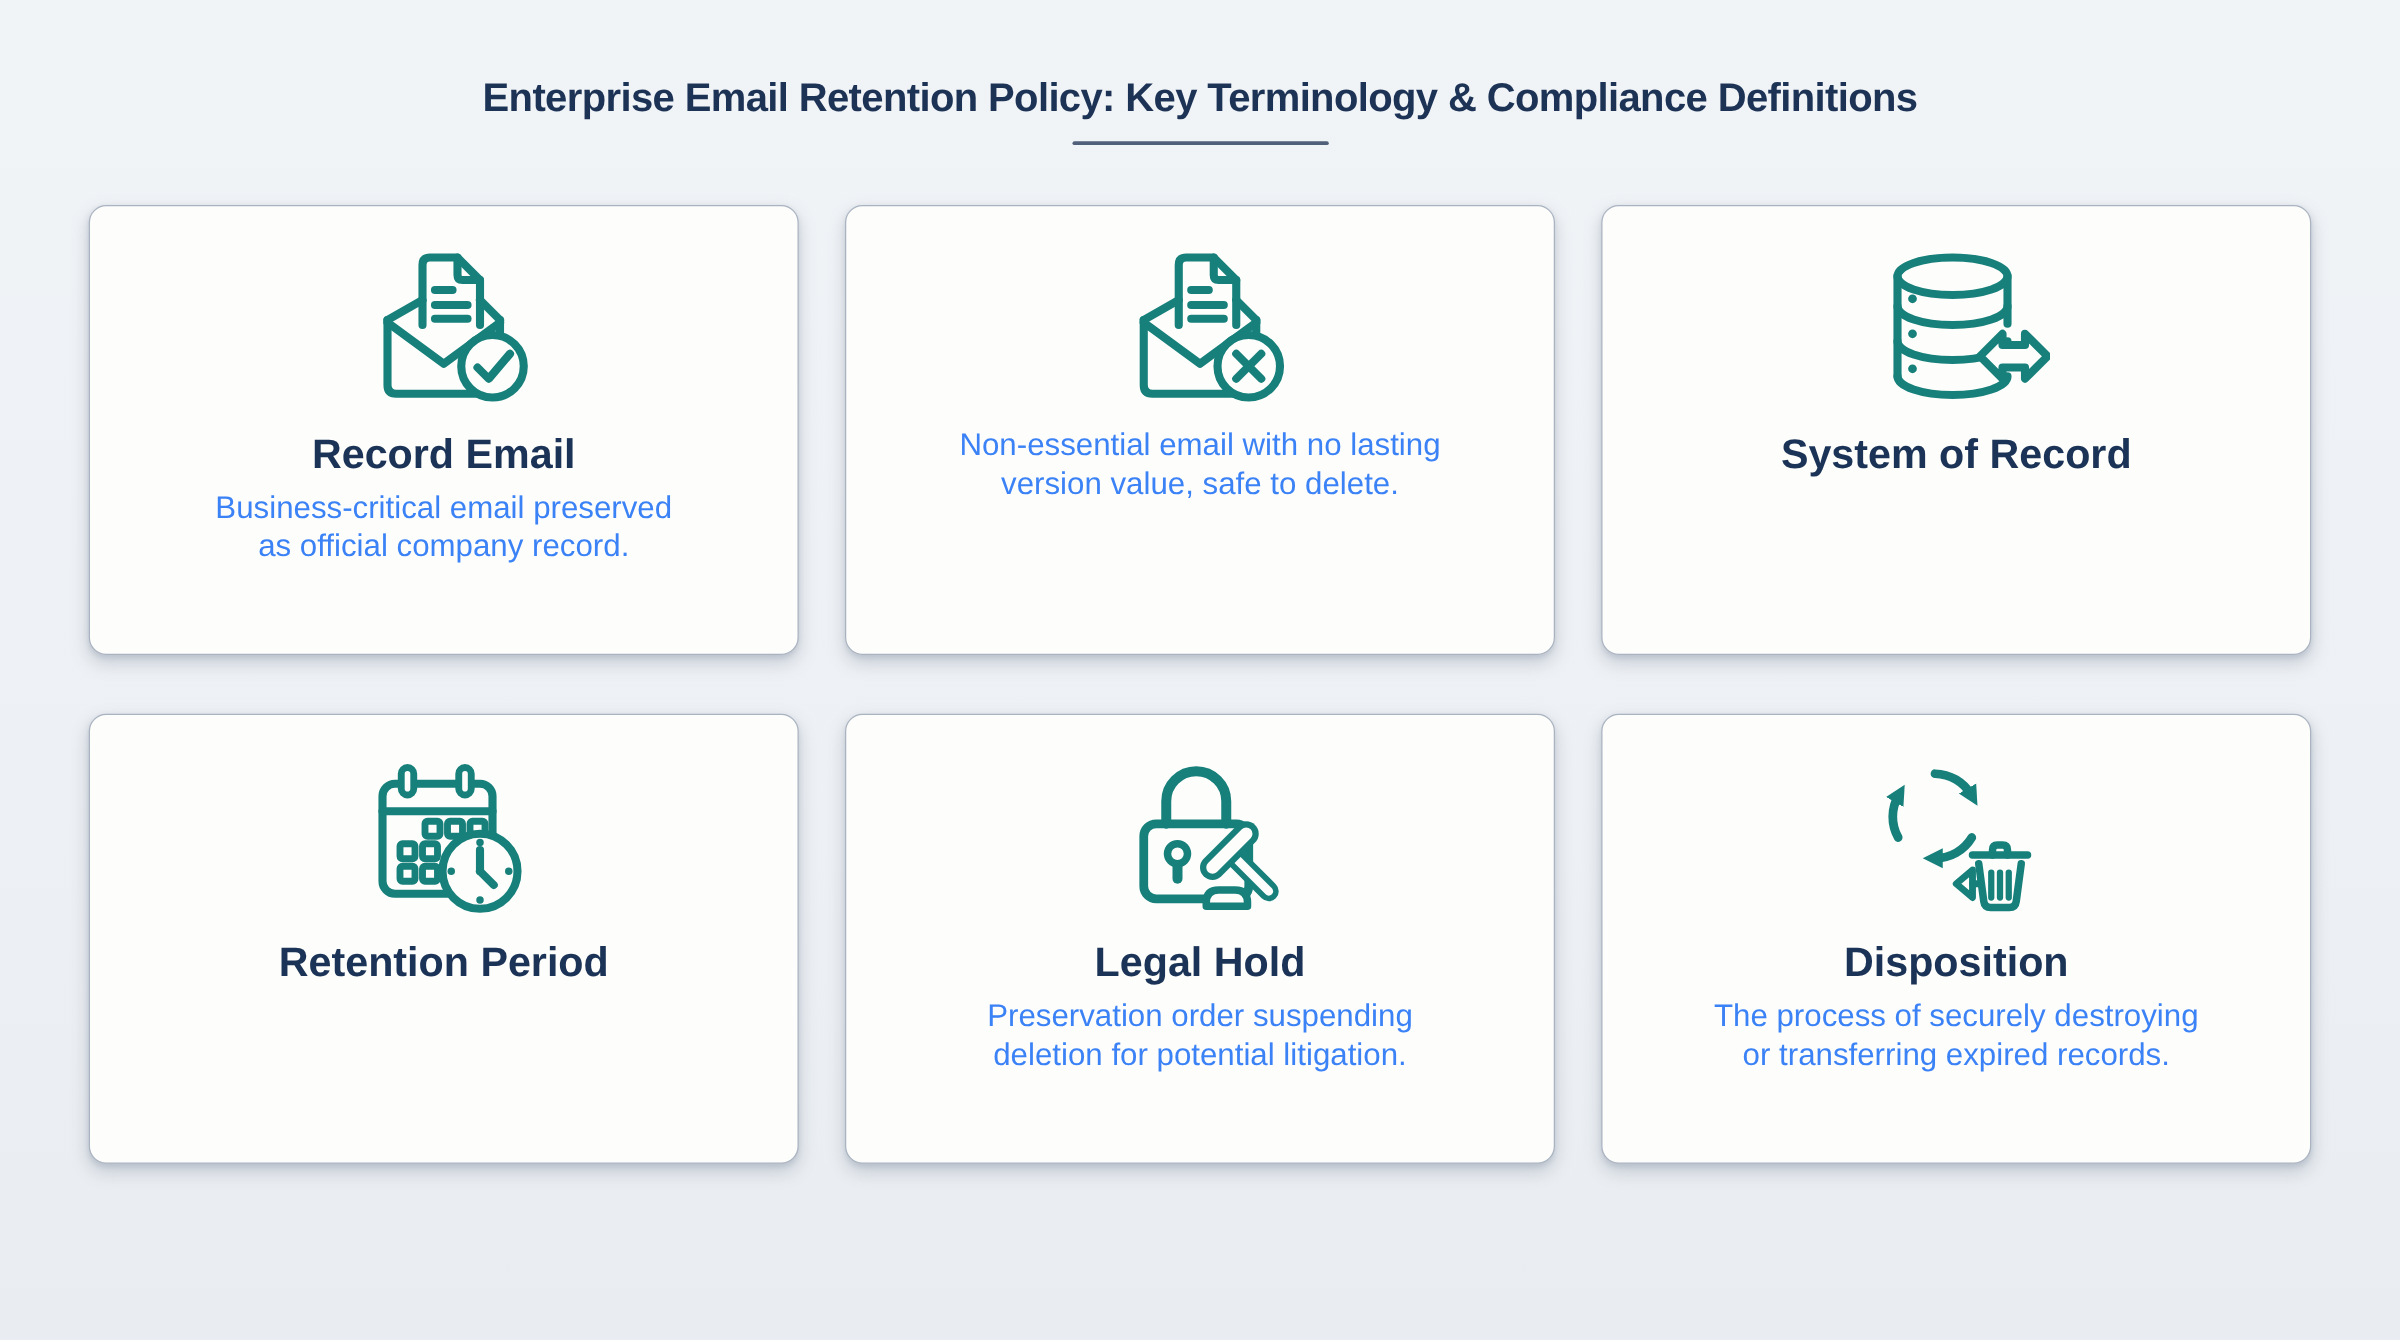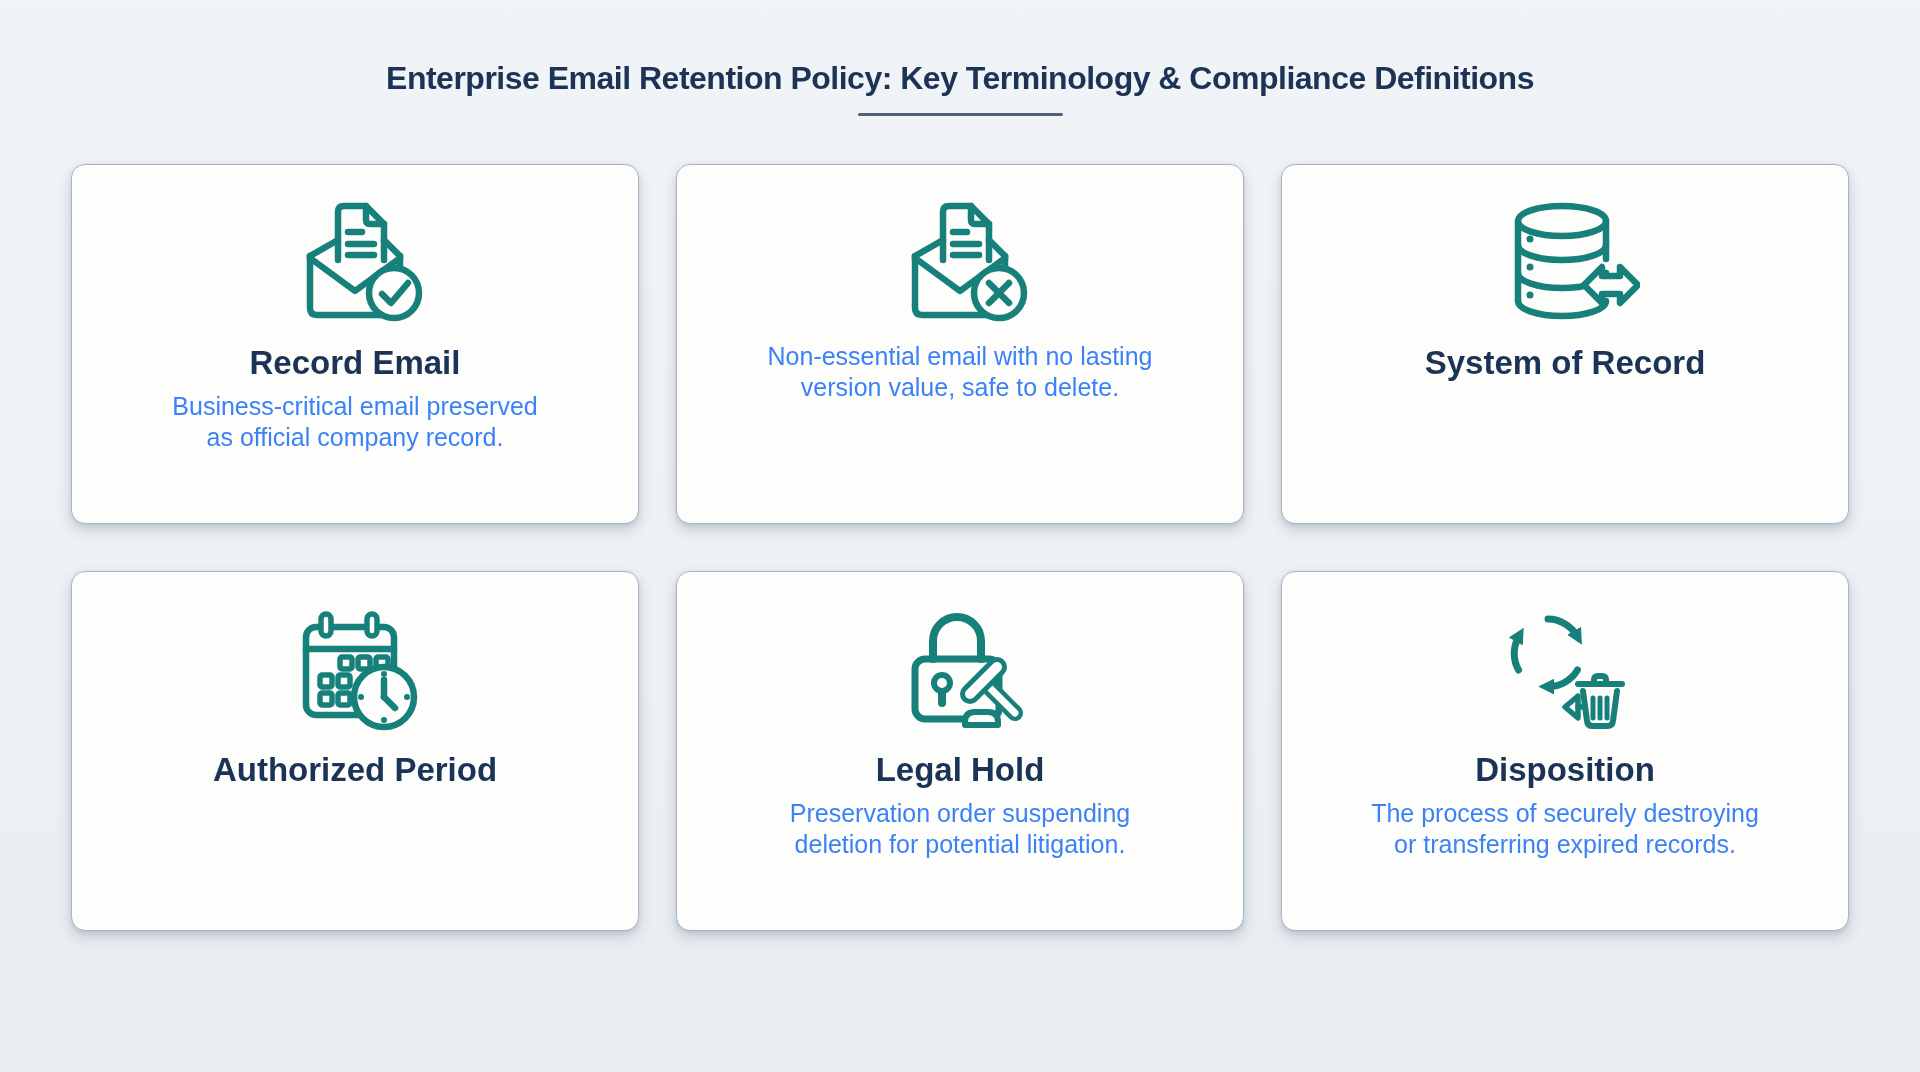--- a/index.html
+++ b/index.html
@@ -125,21 +125,21 @@
           <rect x="58" y="92" width="12" height="12" rx="2" stroke-width="5.5"></rect>
           <circle cx="104" cy="96" r="30" fill="#fdfdfb"></circle>
           <circle cx="104" cy="73" r="3" fill="#17807b" stroke="none"></circle>
           <circle cx="127" cy="96" r="3" fill="#17807b" stroke="none"></circle>
           <circle cx="104" cy="119" r="3" fill="#17807b" stroke="none"></circle>
           <circle cx="81" cy="96" r="3" fill="#17807b" stroke="none"></circle>
           <path d="M104 96 V79"></path>
             <path d="M104 96 L115 107"></path>
         </svg>
       </div>
-      <h2 class="card-title">Authorized Period</h2>
+      <h2 class="card-title">Retention Period</h2>
     </section>
 
     <section class="card">
       <div class="icon">
         <svg width="150" height="135" viewBox="0 0 150 135" fill="none" stroke="#17807b" stroke-width="7" stroke-linecap="round" stroke-linejoin="round">
           <path d="M48 58 V40 A24 24 0 0 1 96 40 V58" stroke-width="8"></path>
           <rect x="30" y="58" width="84" height="60" rx="10"></rect>
           <circle cx="57" cy="82" r="8" stroke-width="6"></circle>
           <path d="M57 91 V102" stroke-width="8"></path>
           <path d="M103 85 L130 112" stroke="#17807b" stroke-width="16"></path>

